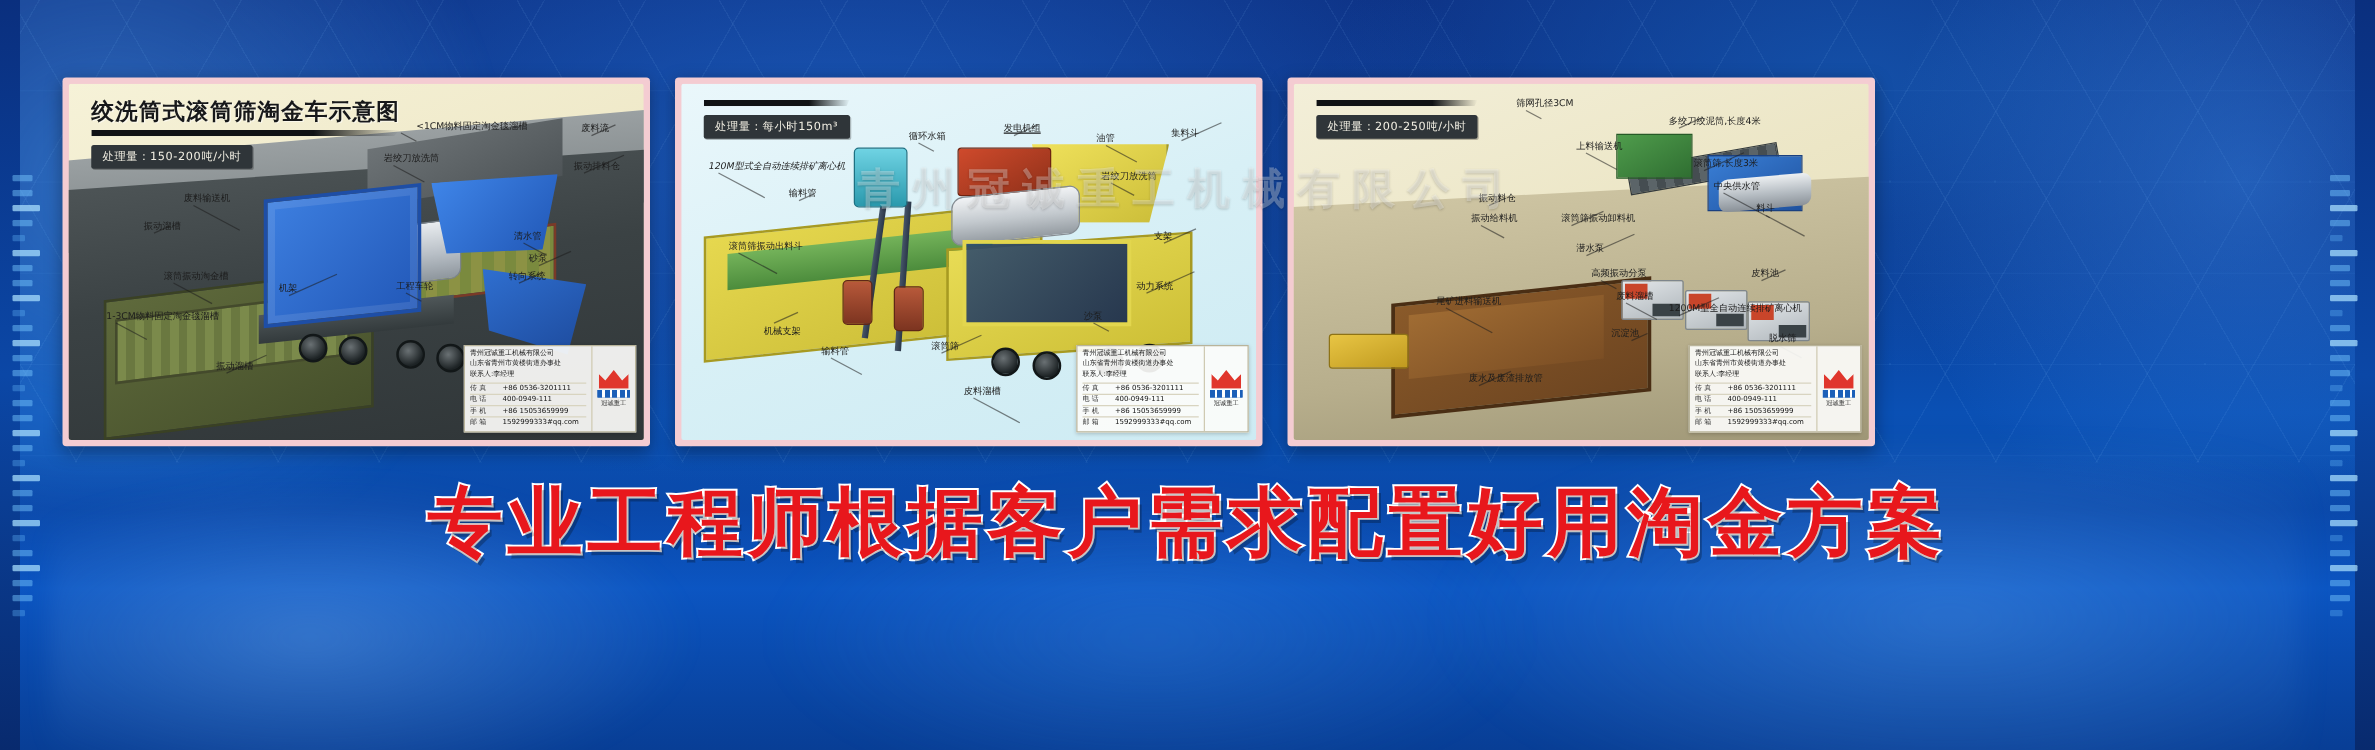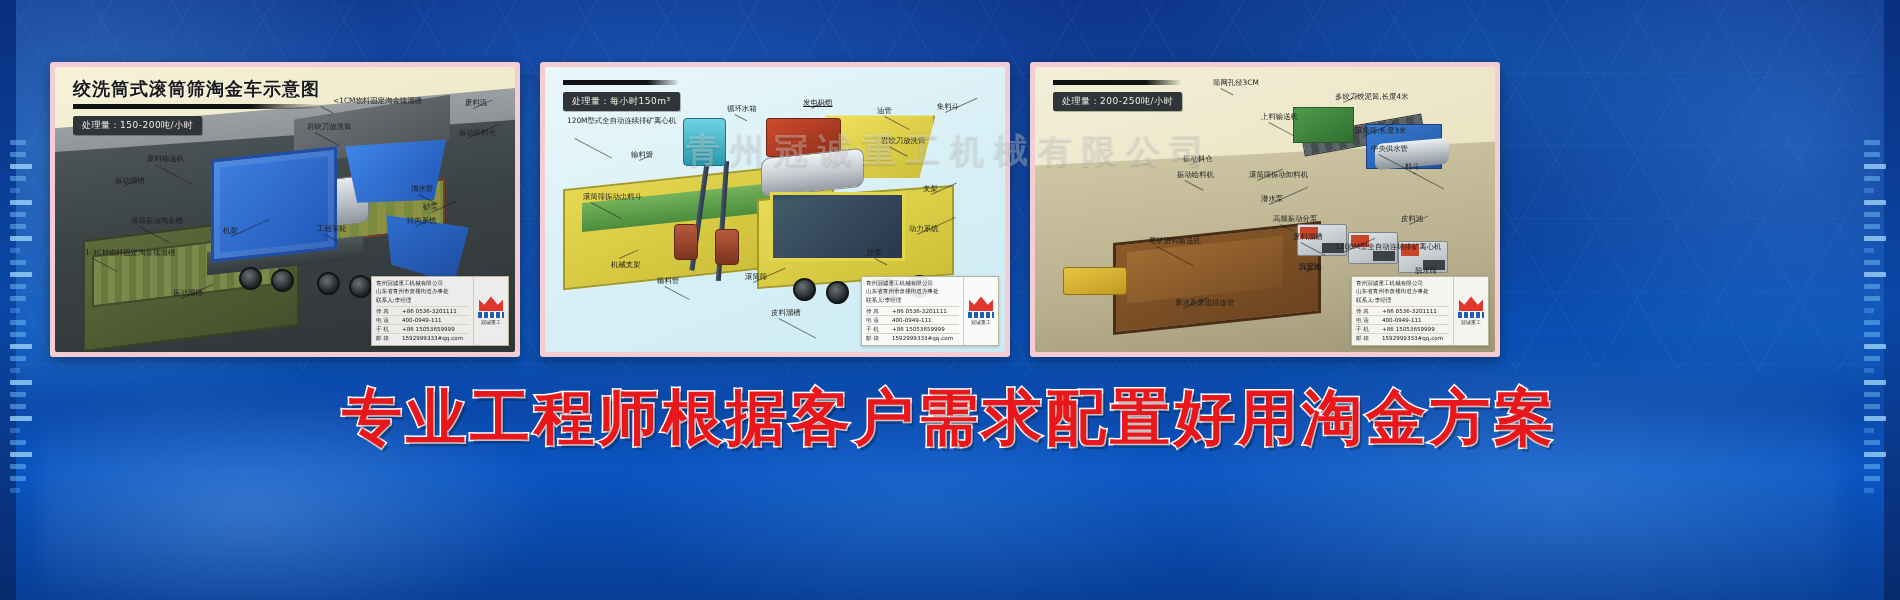--- a/index.html
+++ b/index.html
@@ -554,21 +554,21 @@
 
         <div class="labels" id="p2-labels">
             <div class="lbl" style="left: 182px; top: 38px;">循环水箱</div>
             <div class="lead" style="left: 190px; top: 47px; width: 14px; transform: rotate(28deg);"></div>
             <div class="lbl" style="left: 258px; top: 32px; text-decoration: underline;">发电机组</div>
             <div class="lead" style="left: 266px; top: 41px; width: 21px; transform: rotate(-24deg);"></div>
             <div class="lbl" style="left: 332px; top: 40px;">油管</div>
             <div class="lead" style="left: 340px; top: 49px; width: 28px; transform: rotate(28deg);"></div>
             <div class="lbl" style="left: 392px; top: 36px;">集料斗</div>
             <div class="lead" style="left: 400px; top: 45px; width: 35px; transform: rotate(-24deg);"></div>
-            <div class="lbl" style="left: 22px; top: 50px;">120M型式全自动连续排矿离心机</div>
+            <div class="lbl" style="left: 22px; top: 62px; font-style: italic;">120M型式全自动连续排矿离心机</div>
             <div class="lead" style="left: 30px; top: 71px; width: 42px; transform: rotate(28deg);"></div>
             <div class="lbl" style="left: 86px; top: 84px;">输料管</div>
             <div class="lead" style="left: 94px; top: 93px; width: 14px; transform: rotate(-24deg);"></div>
             <div class="lbl" style="left: 336px; top: 70px;">岩绞刀放洗筒</div>
             <div class="lead" style="left: 344px; top: 79px; width: 21px; transform: rotate(28deg);"></div>
             <div class="lbl" style="left: 378px; top: 118px;">支架</div>
             <div class="lead" style="left: 386px; top: 127px; width: 28px; transform: rotate(-24deg);"></div>
             <div class="lbl" style="left: 38px; top: 126px;">滚筒筛振动出料斗</div>
             <div class="lead" style="left: 46px; top: 135px; width: 35px; transform: rotate(28deg);"></div>
             <div class="lbl" style="left: 364px; top: 158px;">动力系统</div>
@@ -674,21 +674,21 @@
             <div class="lbl" style="left: 238px; top: 148px;">高频振动分泵</div>
             <div class="lead" style="left: 246px; top: 157px; width: 14px; transform: rotate(28deg);"></div>
             <div class="lbl" style="left: 366px; top: 148px;">皮料池</div>
             <div class="lead" style="left: 374px; top: 157px; width: 21px; transform: rotate(-24deg);"></div>
             <div class="lbl" style="left: 258px; top: 166px;">废料溜槽</div>
             <div class="lead" style="left: 266px; top: 175px; width: 28px; transform: rotate(28deg);"></div>
             <div class="lbl" style="left: 300px; top: 176px;">1200M型全自动连续排矿离心机</div>
             <div class="lead" style="left: 308px; top: 185px; width: 35px; transform: rotate(-24deg);"></div>
             <div class="lbl" style="left: 114px; top: 170px;">尾矿进料输送机</div>
             <div class="lead" style="left: 122px; top: 179px; width: 42px; transform: rotate(28deg);"></div>
-            <div class="lbl" style="left: 264px; top: 196px; font-weight: bold;">沉淀池</div>
+            <div class="lbl" style="left: 254px; top: 196px;">沉淀池</div>
             <div class="lead" style="left: 270px; top: 205px; width: 14px; transform: rotate(-24deg);"></div>
             <div class="lbl" style="left: 380px; top: 200px;">脱水筛</div>
             <div class="lead" style="left: 388px; top: 209px; width: 21px; transform: rotate(28deg);"></div>
             <div class="lbl" style="left: 140px; top: 232px;">废水及废渣排放管</div>
             <div class="lead" style="left: 148px; top: 241px; width: 28px; transform: rotate(-24deg);"></div>
           </div>
 
         <div class="infocard">
           <div class="info-left">
             <div class="info-co">青州冠诚重工机械有限公司</div>

